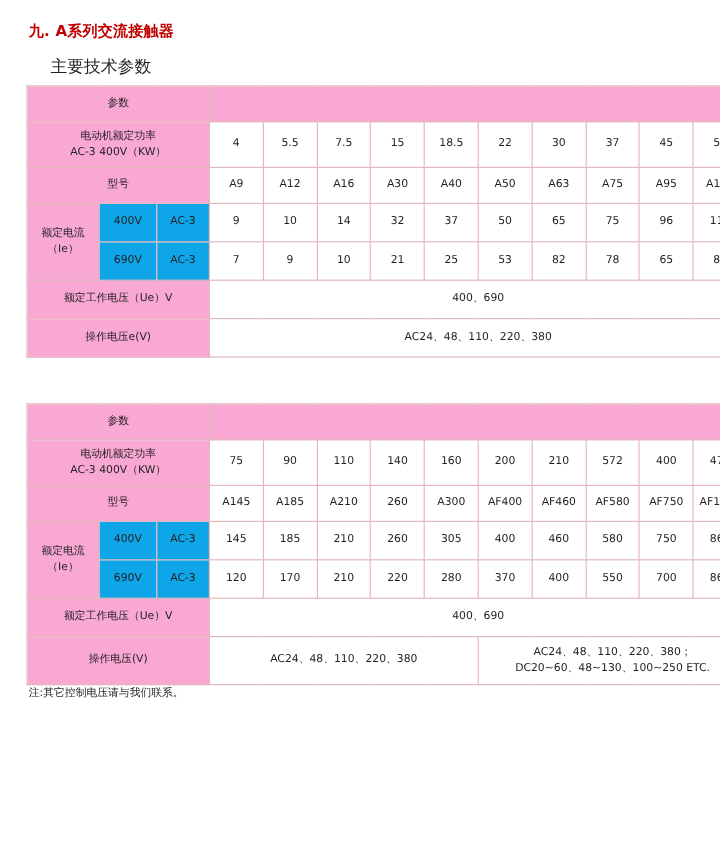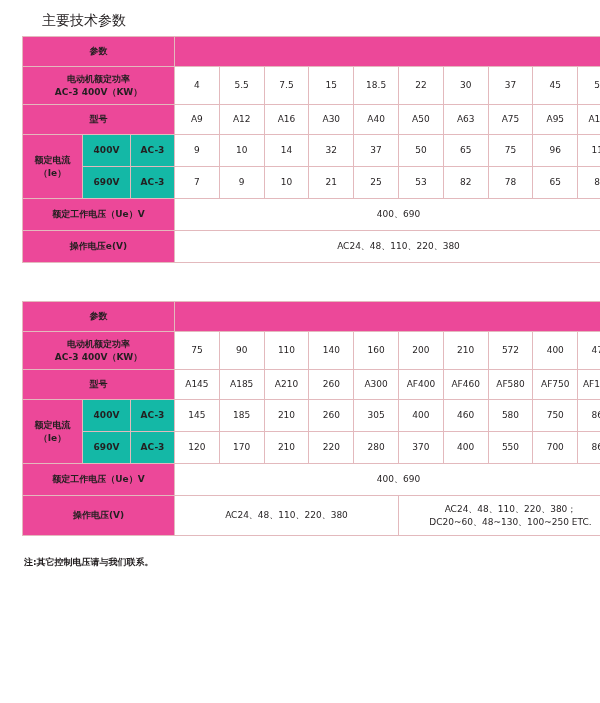--- a/index.html
+++ b/index.html
@@ -41,27 +41,27 @@
   table.spec td {
     border: 1px solid #e3b9bd;
     text-align: center;
     vertical-align: middle;
     font-size: 9px;
     color: #231f20;
     padding: 0 1px;
     line-height: 1.35;
   }
   td.hd {
-    background: #ec4899;
-    font-weight: bold;
+    background: #f9a8d4;
+    font-weight: normal;
     font-size: 9.5px;
   }
   td.hd-sub {
-    background: #14b8a6;
-    font-weight: bold;
+    background: #0ea5e9;
+    font-weight: normal;
     font-size: 9px;
     margin-left: 32px;
   }
   td.val {
     background: #ffffff;
     font-size: 9px;
   }
   .r-param   { height: 30px; }
   .r-power   { height: 38px; }
   .r-model   { height: 30px; }
@@ -70,34 +70,34 @@
   .r-op      { height: 32px; }
   .r-op2     { height: 40px; }
   .two-line {
     display: block;
     line-height: 1.35;
   }
   .gap { height: 38px; }
   .note {
     font-size: 9px;
     color: #231f20;
-    margin: 20px 0 0 2px;
-    font-weight: bold;
+    margin: 0 0 0 2px;
   }
   .multi {
     white-space: pre-line;
     font-size: 8.5px;
     line-height: 1.45;
   }
 </style>
 </head>
 <body>
 
 <div class="page">
 
+  <div class="section-title">九. A系列交流接触器</div>
   <div class="sub-label">主要技术参数</div>
 
   <table class="spec">
     <colgroup>
       <col style="width:60px">
       <col style="width:48px">
       <col style="width:44px">
       <col style="width:44.8px">
       <col style="width:44.8px">
       <col style="width:44.8px">

